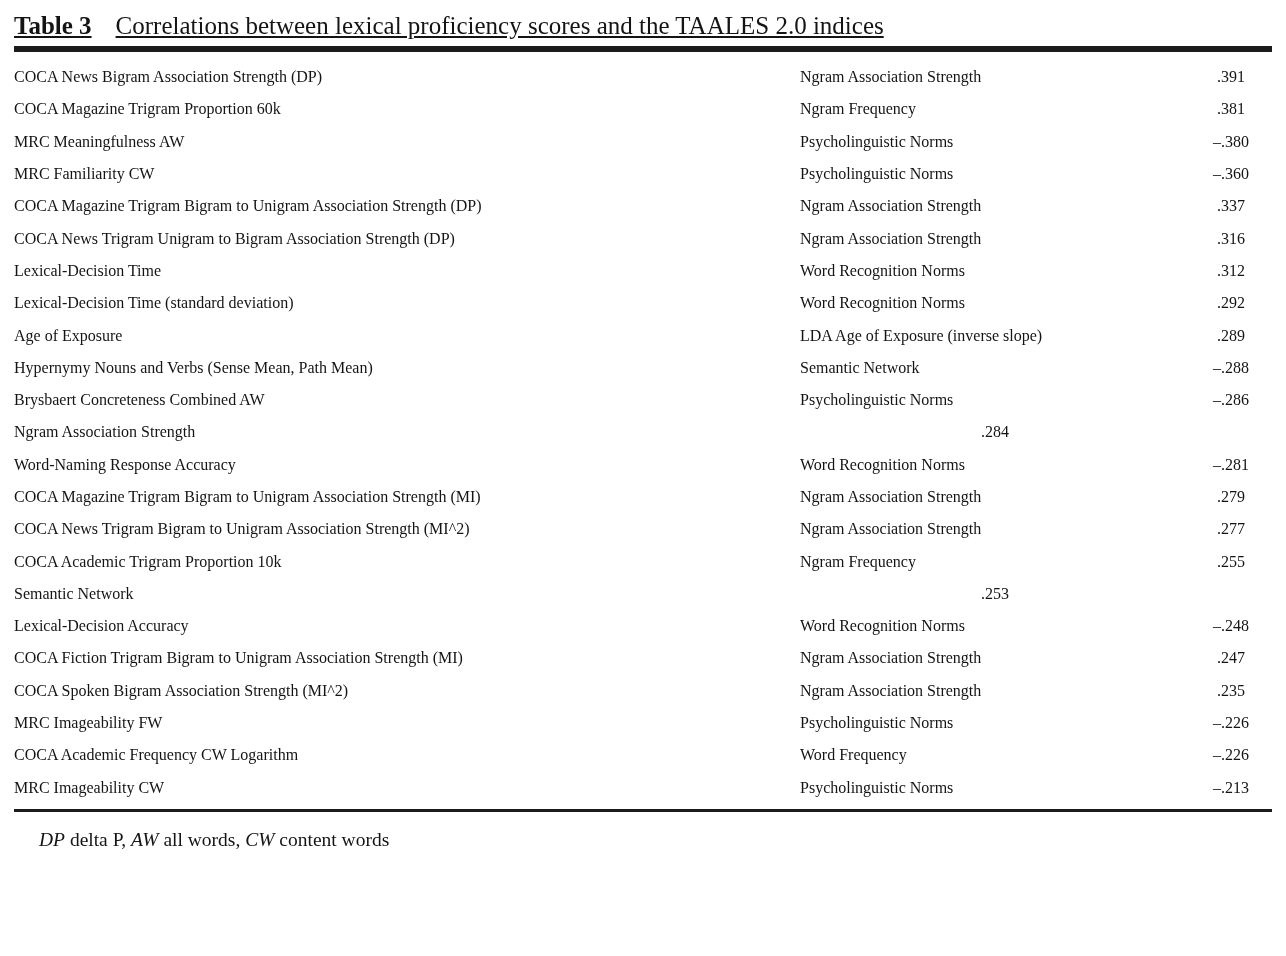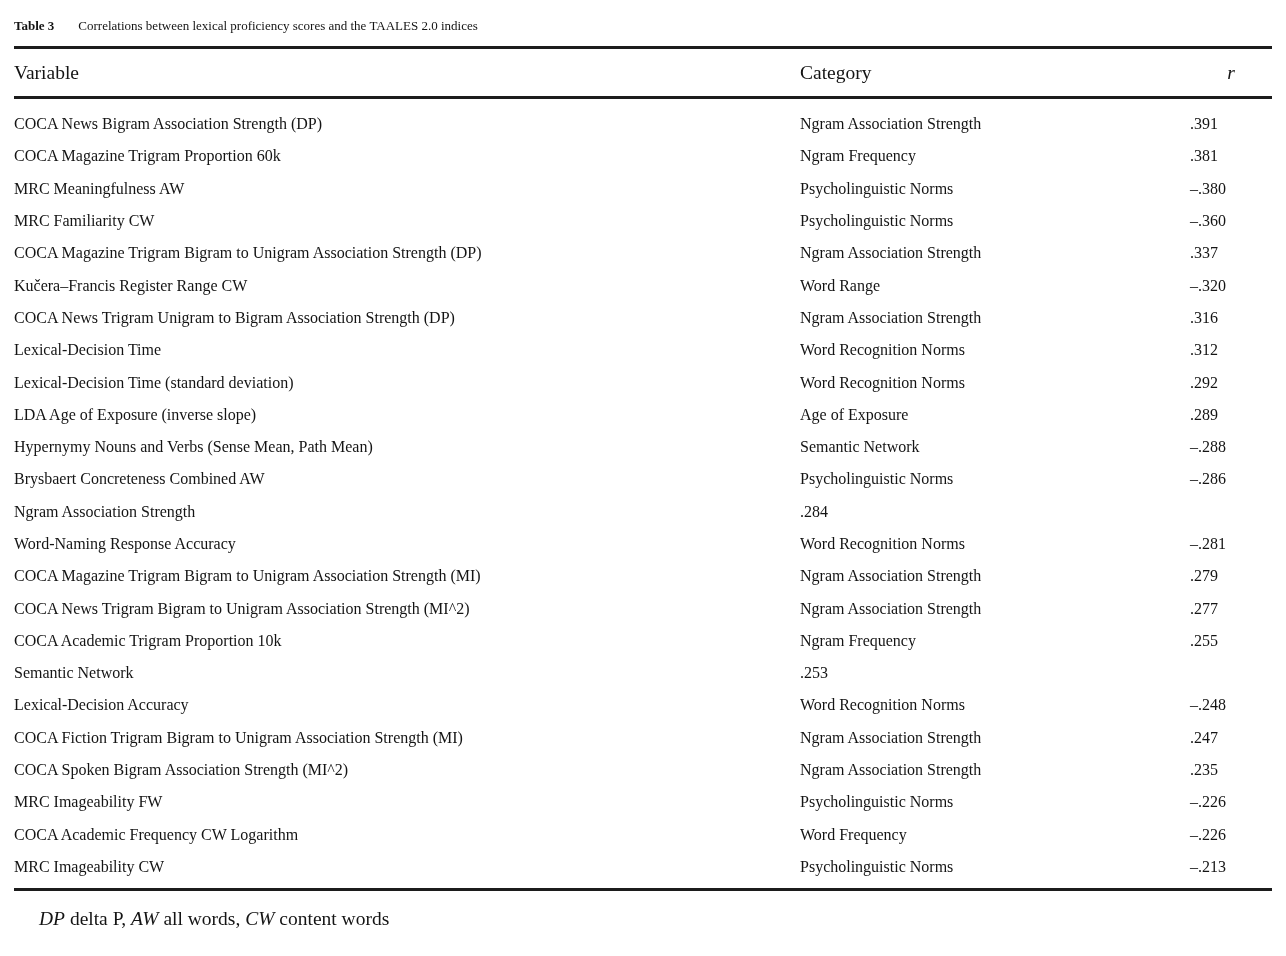--- a/index.html
+++ b/index.html
@@ -10,23 +10,24 @@
     font-family: "Liberation Serif", serif;
     overflow: hidden;
   }
   .page { padding: 10px 14px 0 14px; }
   .content { width: 1258px; }
 
   .title-row {
     display: flex;
     align-items: baseline;
     padding: 4px 0 8px 0;
-    font-size: 13px;
+    font-size: 25px;
     line-height: 24px;
     white-space: nowrap;
+    text-decoration: underline;
   }
   .title-label { font-weight: bold; margin-right: 24px; }
 
   .rule { height: 3px; background: #1c1c1c; }
 
   .grid-cols {
     display: grid;
     grid-template-columns: 786px 390px 82px;
   }
 
@@ -39,21 +40,21 @@
 
   .tbody { padding: 9px 0 5px 0; }
   .row {
     height: 32.3px;
     align-items: center;
     font-size: 16px;
     white-space: nowrap;
     font-family: Liberation Serif, serif;
   }
   .cell { overflow: visible; }
-  .cell-r { text-align: left; }
+  .cell-r { text-align: center; }
 
   .footnote {
     padding: 16px 0 0 0;
     font-size: 19.5px;
     line-height: 23px;
     white-space: nowrap;
     margin-left: 25px;
   }
   .fn-term { font-style: italic; }
 </style>
@@ -63,25 +64,20 @@
 <div class="page">
   <div class="content">
 
     <div class="title-row">
       <span class="title-label">Table 3</span>
       <span class="title-caption">Correlations between lexical proficiency scores and the TAALES 2.0 indices</span>
     </div>
 
     <div class="rule"></div>
 
-    <div class="header-row grid-cols">
-      <div class="cell">Variable</div>
-      <div class="cell">Category</div>
-      <div class="cell hdr-r">r</div>
-    </div>
 
     <div class="rule"></div>
 
     <div class="tbody">
         <div class="row grid-cols">
           <div class="cell cell-variable">COCA News Bigram Association Strength (DP)</div>
           <div class="cell cell-category">Ngram Association Strength</div>
           <div class="cell cell-r">.391</div>
         </div>
         <div class="row grid-cols">
@@ -98,42 +94,37 @@
           <div class="cell cell-variable">MRC Familiarity CW</div>
           <div class="cell cell-category">Psycholinguistic Norms</div>
           <div class="cell cell-r">–.360</div>
         </div>
         <div class="row grid-cols">
           <div class="cell cell-variable">COCA Magazine Trigram Bigram to Unigram Association Strength (DP)</div>
           <div class="cell cell-category">Ngram Association Strength</div>
           <div class="cell cell-r">.337</div>
         </div>
         <div class="row grid-cols">
-          <div class="cell cell-variable">Kučera–Francis Register Range CW</div>
-          <div class="cell cell-category">Word Range</div>
-          <div class="cell cell-r">–.320</div>
-        </div>
-        <div class="row grid-cols">
           <div class="cell cell-variable">COCA News Trigram Unigram to Bigram Association Strength (DP)</div>
           <div class="cell cell-category">Ngram Association Strength</div>
           <div class="cell cell-r">.316</div>
         </div>
         <div class="row grid-cols">
           <div class="cell cell-variable">Lexical-Decision Time</div>
           <div class="cell cell-category">Word Recognition Norms</div>
           <div class="cell cell-r">.312</div>
         </div>
         <div class="row grid-cols">
           <div class="cell cell-variable">Lexical-Decision Time (standard deviation)</div>
           <div class="cell cell-category">Word Recognition Norms</div>
           <div class="cell cell-r">.292</div>
         </div>
         <div class="row grid-cols">
+          <div class="cell cell-category">Age of Exposure</div>
           <div class="cell cell-variable">LDA Age of Exposure (inverse slope)</div>
-          <div class="cell cell-category">Age of Exposure</div>
           <div class="cell cell-r">.289</div>
         </div>
         <div class="row grid-cols">
           <div class="cell cell-variable">Hypernymy Nouns and Verbs (Sense Mean, Path Mean)</div>
           <div class="cell cell-category">Semantic Network</div>
           <div class="cell cell-r">–.288</div>
         </div>
         <div class="row grid-cols">
           <div class="cell cell-variable">Brysbaert Concreteness Combined AW</div>
           <div class="cell cell-category">Psycholinguistic Norms</div>

